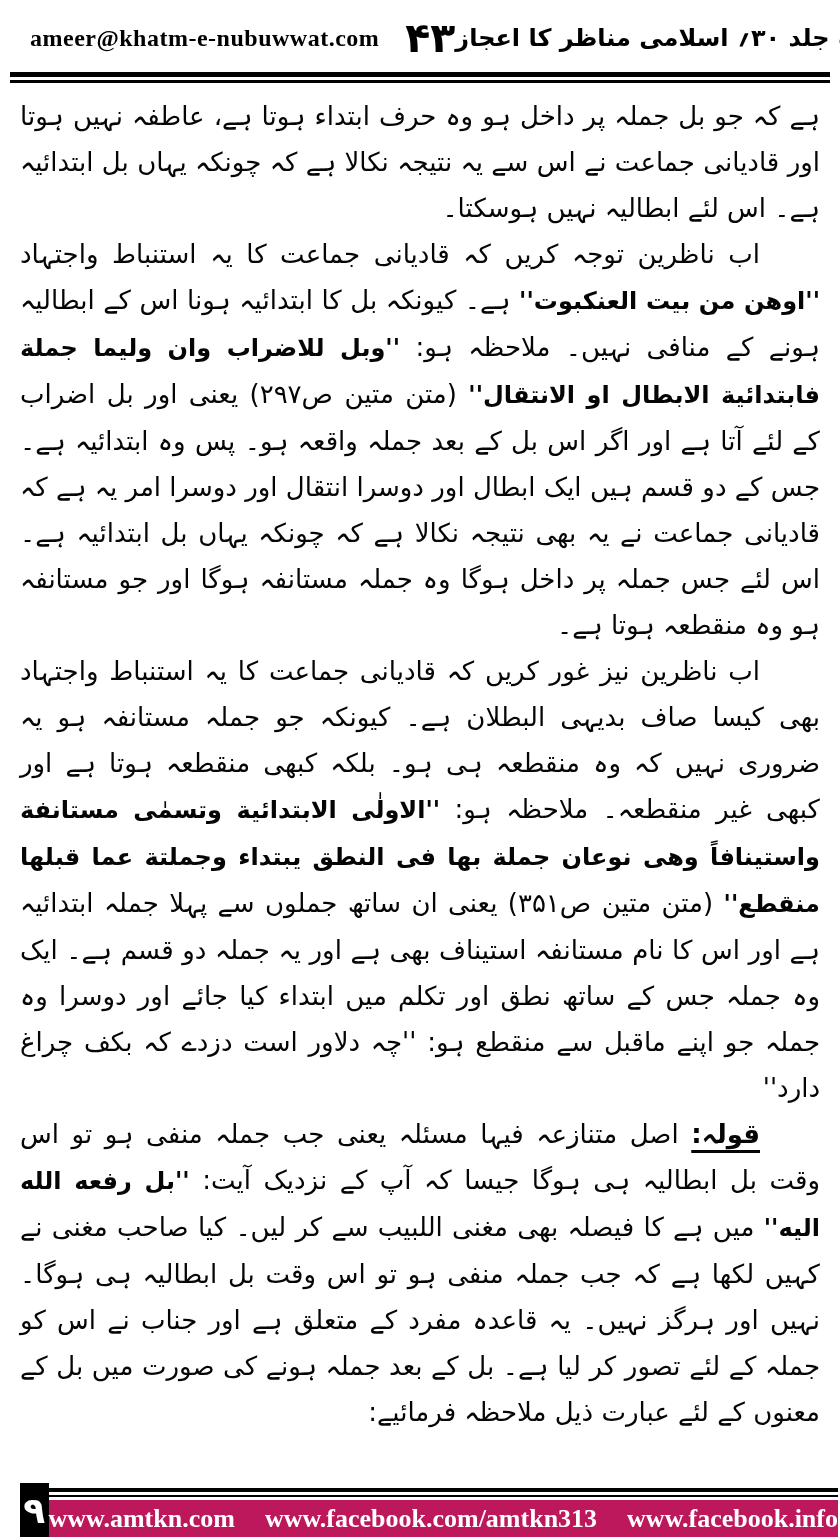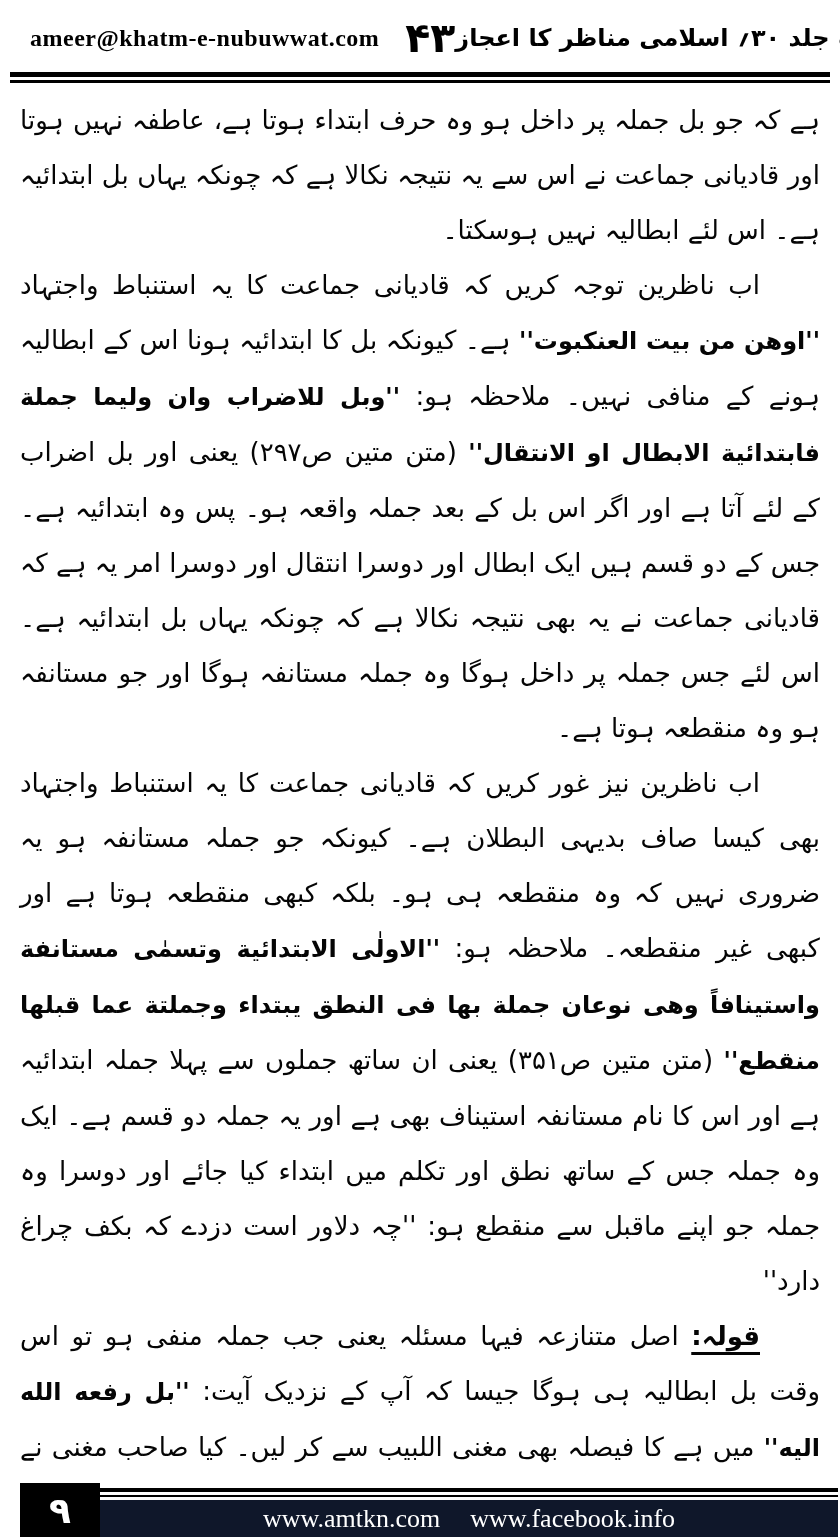--- a/index.html
+++ b/index.html
@@ -39,21 +39,21 @@
   .header-divider .rule-thick{height:5px;background:#000;}
   .header-divider .rule-thin{height:3px;background:#000;margin-top:3px;}
   
   .content{
     direction:rtl;
     padding:10px 20px 0 20px;
     height:1386px;
     overflow:hidden;
     text-align:justify;
     font-size:26px;
-    line-height:55px;
+    line-height:46px;
     color:#050505;
   }
   .para{margin:0;}
   .para.indent{text-indent:60px;}
   .seg{white-space:pre-wrap;}
   .seg.arabic-bold{
     font-weight:700;
     font-size:24px;
     letter-spacing:.5px;
   }
@@ -73,25 +73,25 @@
     width:80px;margin-left:20px;
     background:#000;color:#fff;
     display:flex;align-items:center;justify-content:center;
     font-size:36px;font-weight:bold;
   }
   .footer-right{flex:1;display:flex;flex-direction:column;margin-right:2px;}
   .footer-stripes{height:17px;display:flex;flex-direction:column;justify-content:flex-end;}
   .footer-stripes .stripe-a{height:4px;background:#000;}
   .footer-stripes .stripe-b{height:2px;background:#000;margin-top:3px;margin-bottom:3px;}
   .footer-bar{
-    flex:1;background:#0f172a;color:#fff;
+    flex:1;background:#be185d;color:#fff;
     display:flex;align-items:center;justify-content:center;
     gap:30px;
     font-family:"Liberation Serif",serif;
-    font-weight:normal;font-size:26px;
+    font-weight:bold;font-size:26px;
     white-space:nowrap;
   }
 </style>
 </head>
 <body>
 
 <div class="page">
 
   <div class="header">
     <span class="header-email">ameer@khatm-e-nubuwwat.com</span>
@@ -119,18 +119,19 @@
     <div class="footer-pagebox">
       <span>۹</span>
     </div>
     <div class="footer-right">
       <div class="footer-stripes">
         <div class="stripe-a"></div>
         <div class="stripe-b"></div>
       </div>
       <div class="footer-bar">
         <span>www.amtkn.com</span>
+        <span>www.facebook.com/amtkn313</span>
         <span>www.facebook.info</span>
       </div>
     </div>
   </div>
 
 </div>
 
 </body></html>

